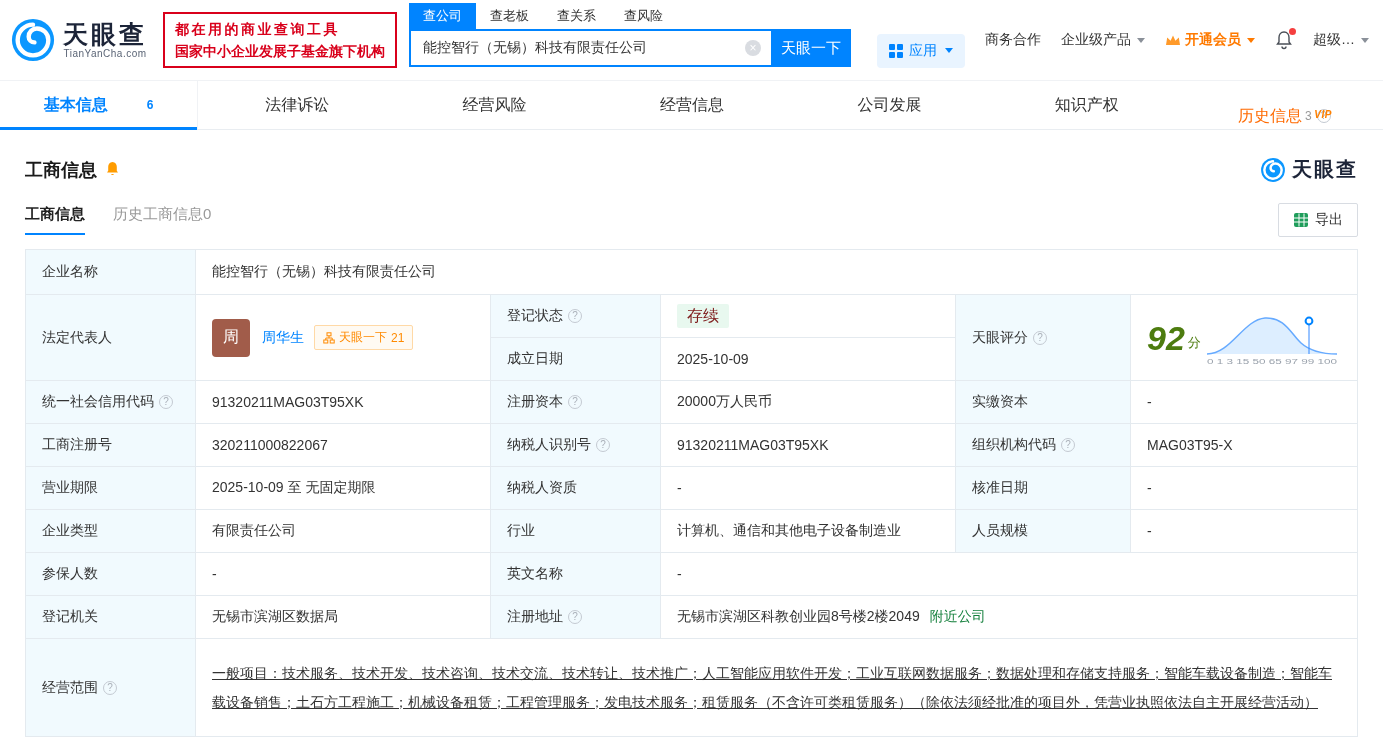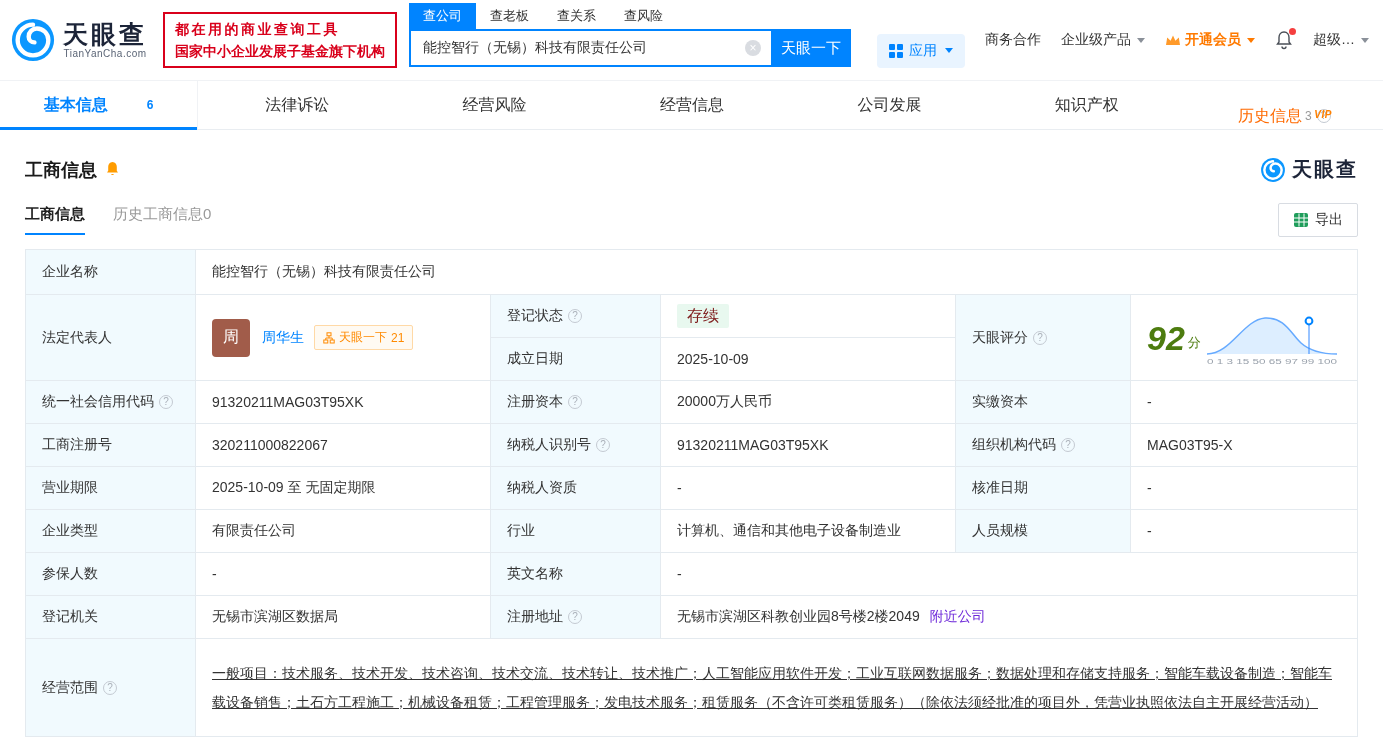--- a/index.html
+++ b/index.html
@@ -72,21 +72,21 @@
   .rep-name { color:#0084ff; margin:0 10px 0 12px; cursor:pointer; text-decoration:none; }
   .related-badge { display:inline-flex; align-items:center; gap:4px; border:1px solid #ffd9a6; background:#fffaf2; color:#ff8a00; font-size:12px; padding:3px 8px; border-radius:2px; cursor:pointer; white-space:nowrap; }
   .status-badge { display:inline-block; background:#e8f8ef; color:#7f1d1d; font-size:16px; padding:4px 10px; border-radius:2px; line-height:1; }
   .score-td { cursor:pointer; }
   .score-wrap { display:flex; align-items:center; justify-content:space-between; }
   .score-num { display:flex; align-items:flex-end; color:#4d7c0f; }
   .score-n { font-size:34px; font-weight:700; font-style:italic; line-height:1; }
   .score-u { font-size:13px; margin:0 0 3px 3px; }
   .score-chart { display:block; flex:none; }
   .axis-text { font-size:6.5px; fill:#9aa2ac; }
-  .addr-link { color:#6d28d9; margin-left:10px; cursor:pointer; text-decoration:none; }
+  .addr-link { color:#15803d; margin-left:10px; cursor:pointer; text-decoration:none; }
 </style>
 </head>
 <body>
 
 <div class="page">
 
   <header class="header">
     <div class="logo">
       <svg class="logo-icon" viewBox="0 0 48 48">
         <circle cx="24" cy="24" r="22" fill="#0b97ff"></circle>

